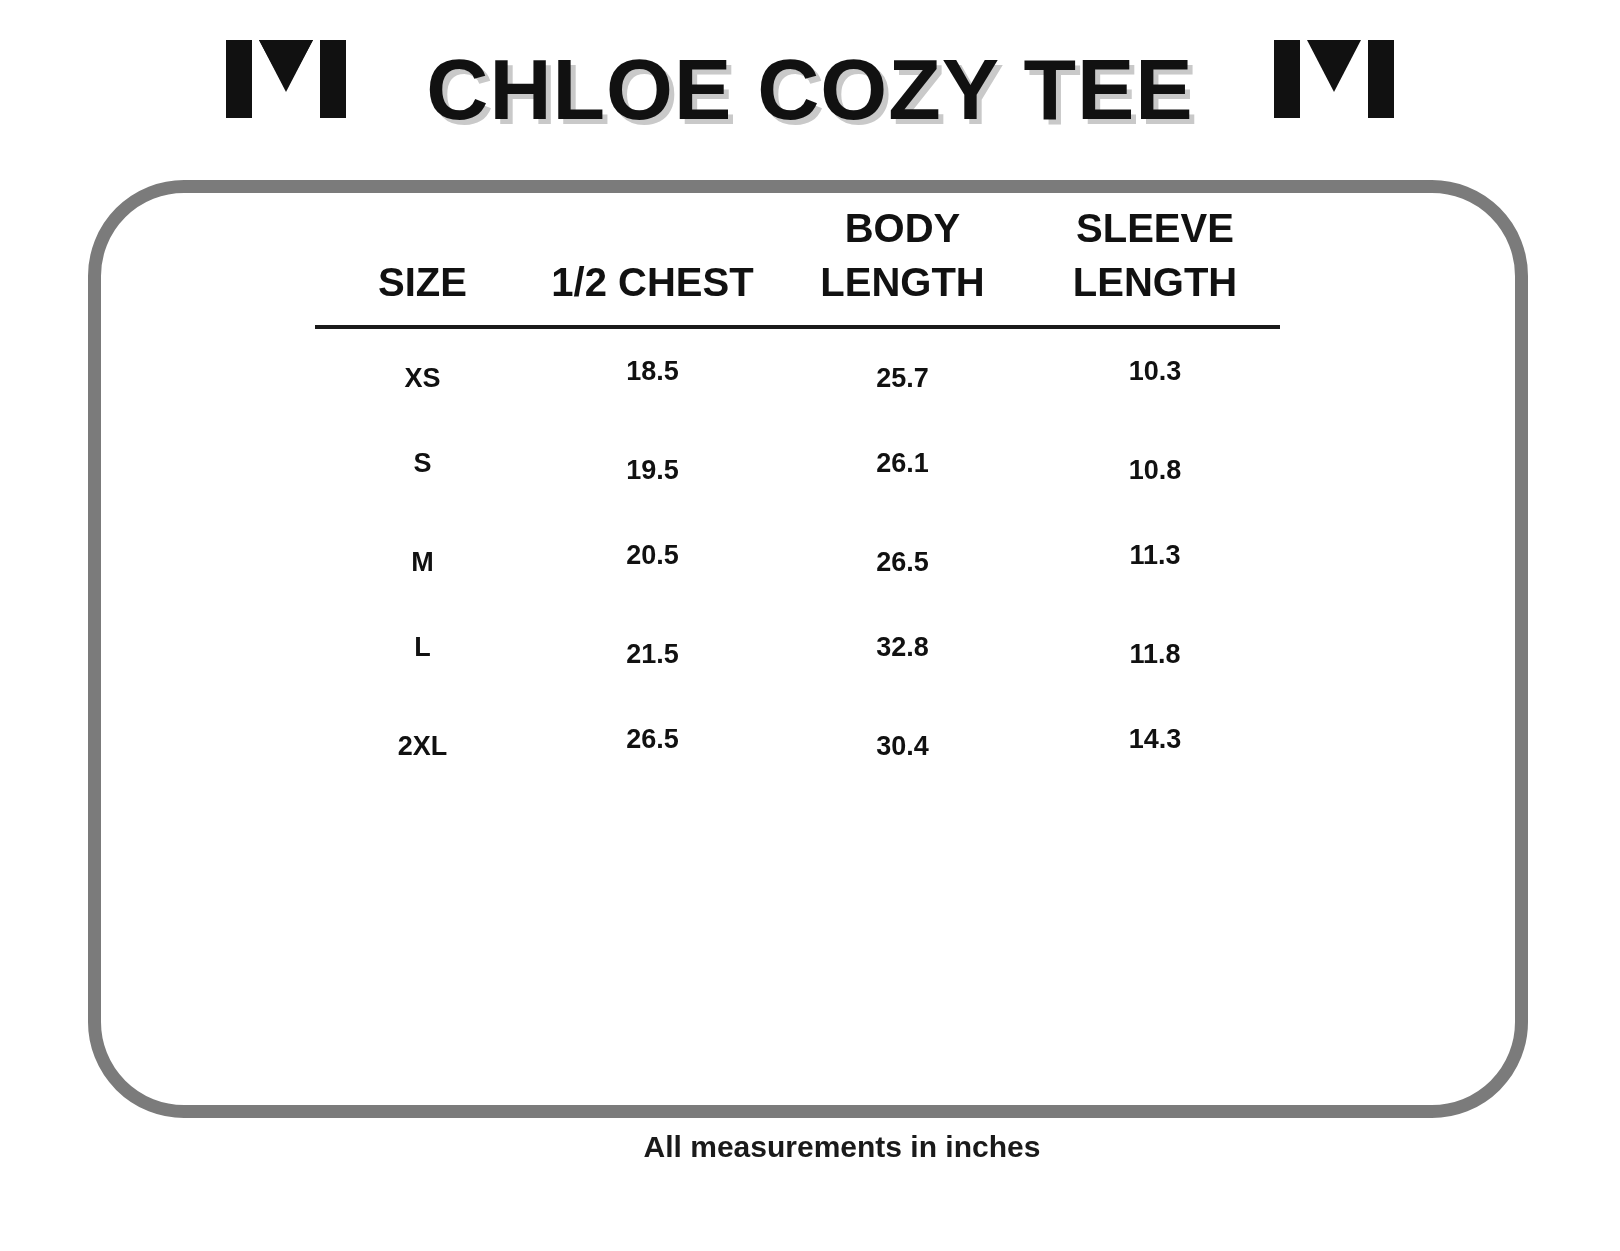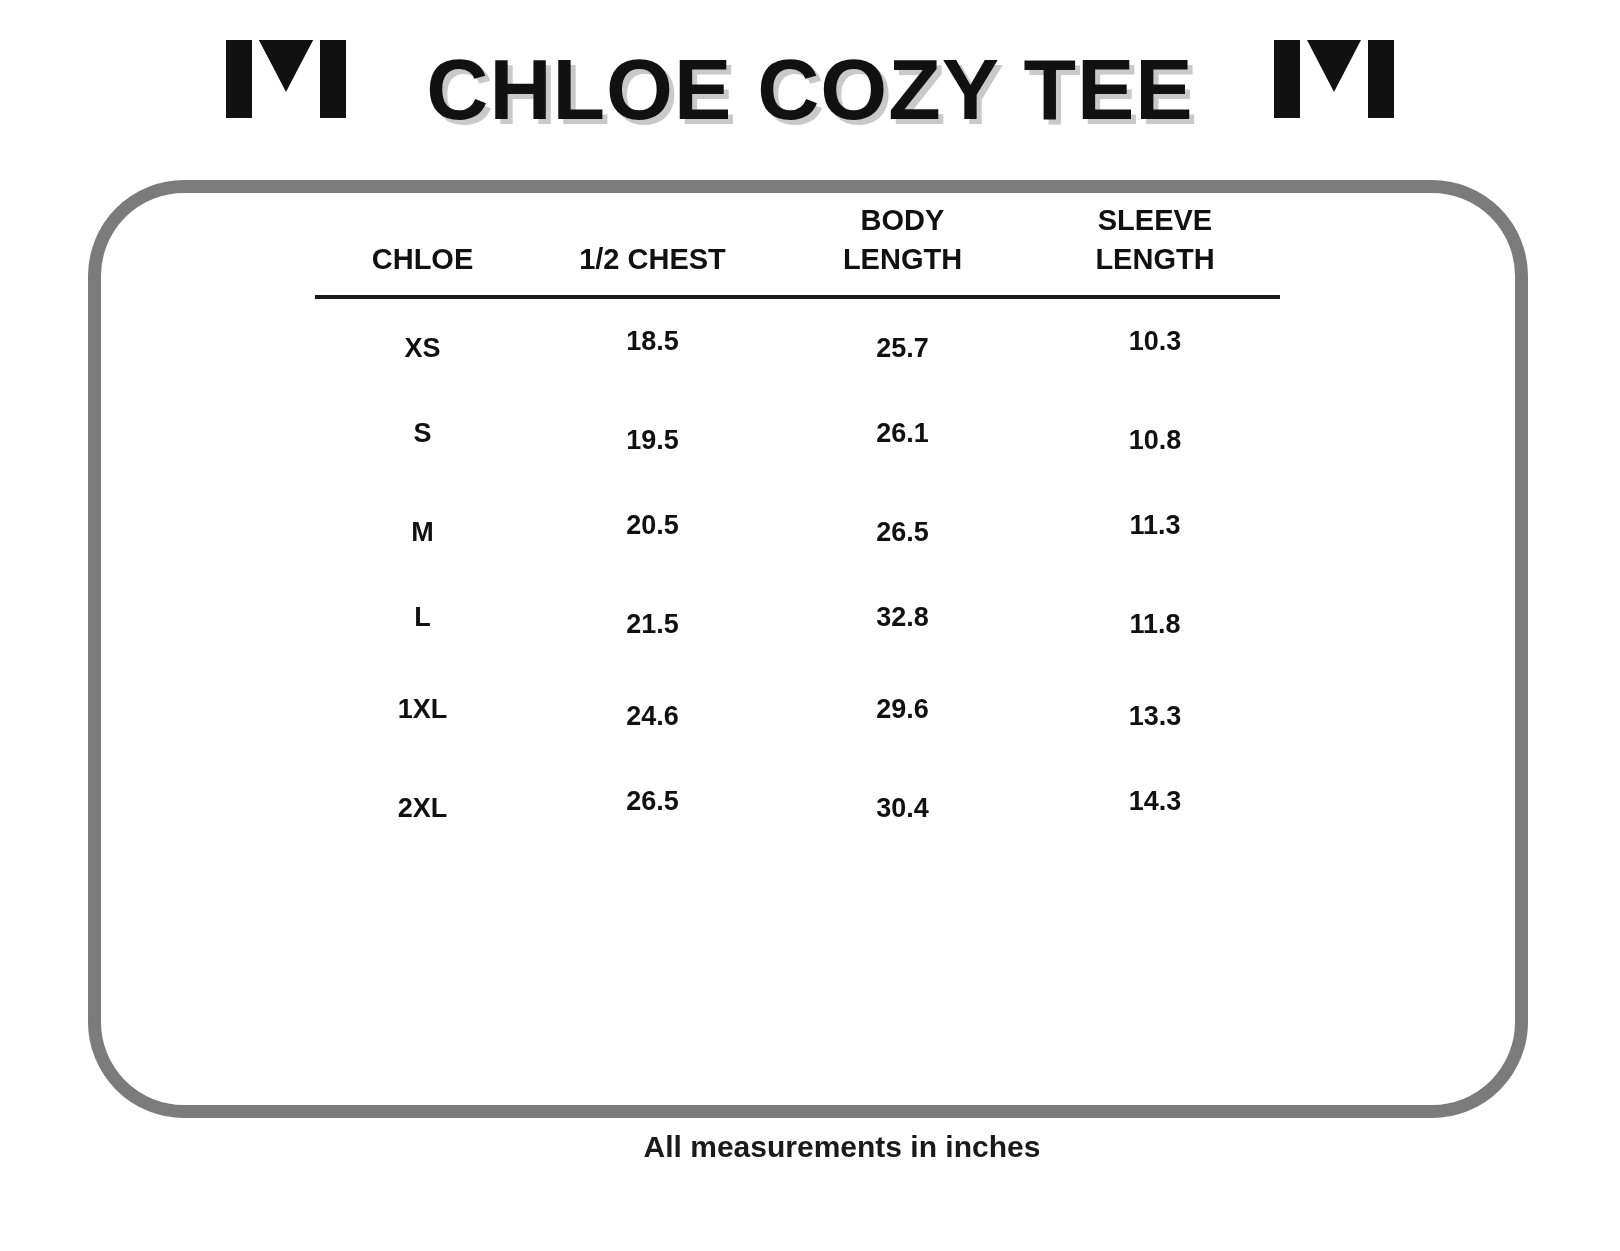--- a/index.html
+++ b/index.html
@@ -84,21 +84,21 @@
   }
 
   table.size-table th,
   table.size-table td {
     text-align: center;
     font-family: "Liberation Sans", sans-serif;
     color: #111111;
   }
 
   table.size-table thead th {
-    font-size: 29px;
+    font-size: 40px;
     font-weight: bold;
     line-height: 1.35;
     padding-bottom: 16px;
     vertical-align: bottom;
   }
 
   table.size-table thead tr th {
     border-bottom: 4px solid #1a1a1a;
   }
 
@@ -162,21 +162,21 @@
   <div class="table-wrap">
     <table class="size-table">
       <colgroup>
         <col class="col-size">
         <col class="col-chest">
         <col class="col-body">
         <col class="col-sleeve">
       </colgroup>
       <thead>
         <tr>
-          <th>CHLOE</th>
+          <th>SIZE</th>
           <th>1/2 CHEST</th>
           <th>
             <div>BODY</div>
             <div>LENGTH</div>
           </th>
           <th>
             <div>SLEEVE</div>
             <div>LENGTH</div>
           </th>
         </tr>
@@ -200,26 +200,20 @@
           <td class="cell-b">26.5</td>
           <td class="cell-a">11.3</td>
         </tr>
         <tr>
           <td class="cell-a">L</td>
           <td class="cell-b">21.5</td>
           <td class="cell-a">32.8</td>
           <td class="cell-b">11.8</td>
         </tr>
         <tr>
-          <td class="cell-a">1XL</td>
-          <td class="cell-b">24.6</td>
-          <td class="cell-a">29.6</td>
-          <td class="cell-b">13.3</td>
-        </tr>
-        <tr>
           <td class="cell-b">2XL</td>
           <td class="cell-a">26.5</td>
           <td class="cell-b">30.4</td>
           <td class="cell-a">14.3</td>
         </tr>
       </tbody>
     </table>
   </div>
 
   <div class="footer-note">All measurements in inches</div>

